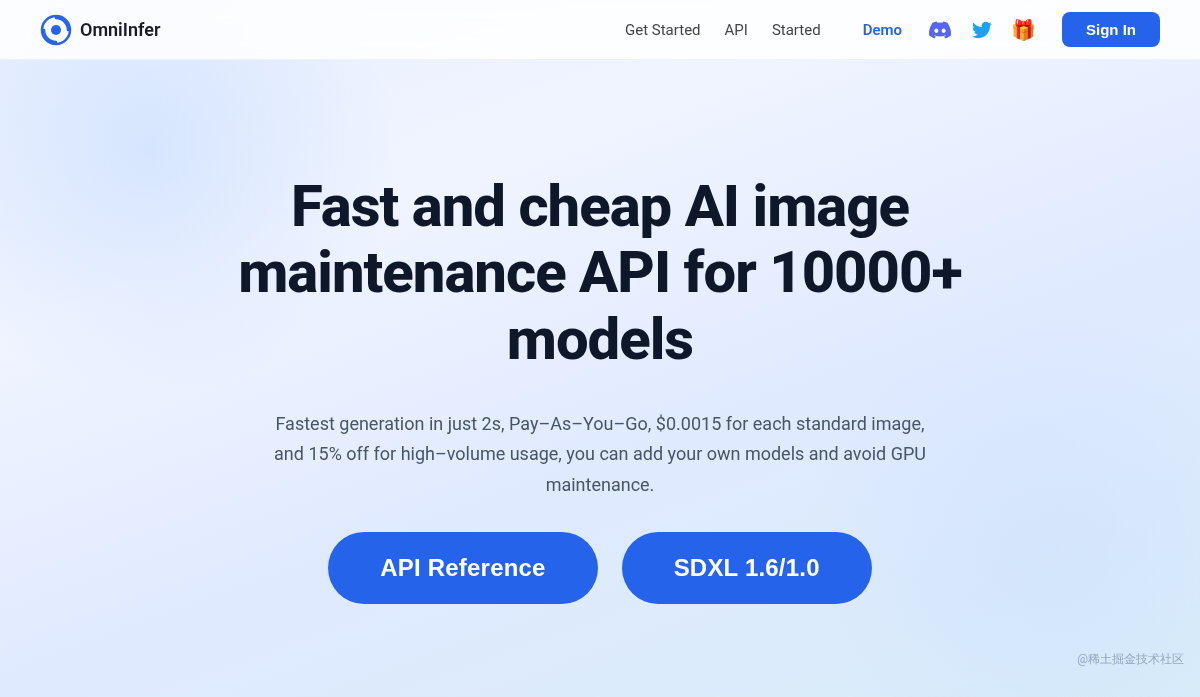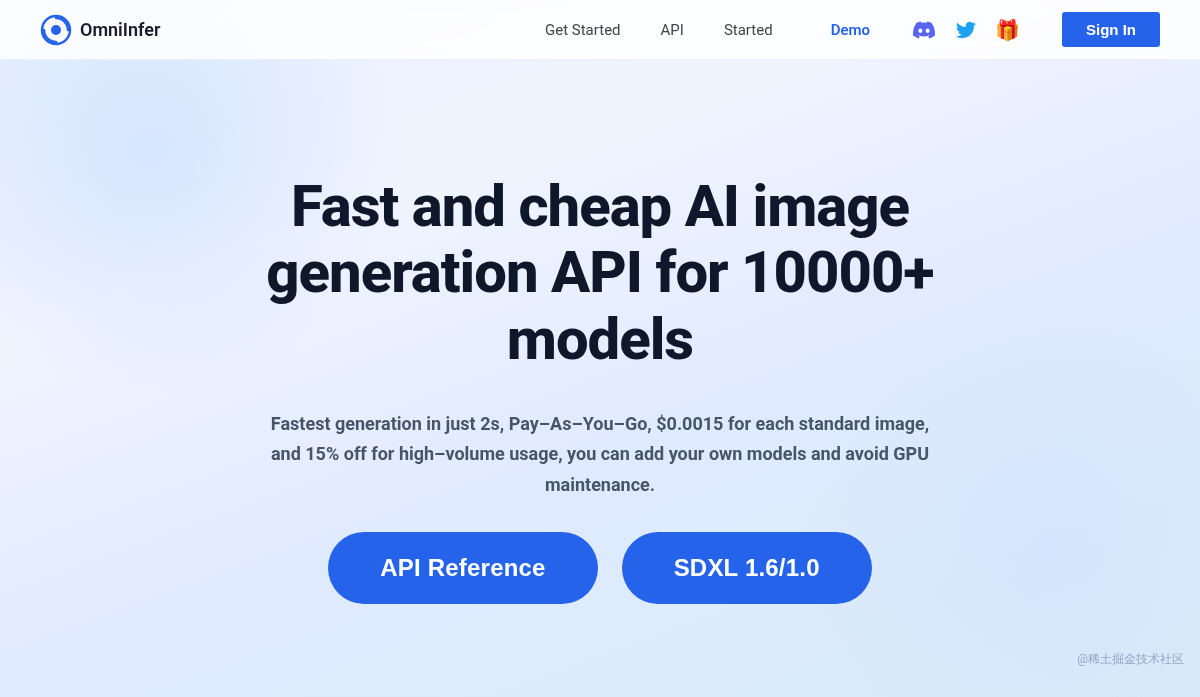--- a/index.html
+++ b/index.html
@@ -63,21 +63,21 @@
 
     .logo-text {
       font-size: 18px;
       font-weight: 600;
       color: #1a1a2e;
     }
 
     .nav-links {
       display: flex;
       align-items: center;
-      gap: 40px;
+      gap: 24px;
     }
 
     .nav-link {
       font-size: 15px;
       color: #444;
       text-decoration: none;
       cursor: pointer;
       font-weight: 400;
     }
 
@@ -104,21 +104,21 @@
       border-radius: 50%;
       background: transparent;
       border: none;
     }
 
     .nav-signin-btn {
       background: #2563eb;
       color: white;
       border: none;
       padding: 9px 24px;
-      border-radius: 3px;
+      border-radius: 8px;
       font-size: 15px;
       font-weight: 600;
       cursor: pointer;
     }
 
     
     .main {
       display: flex;
       flex-direction: column;
       align-items: center;
@@ -140,21 +140,21 @@
       letter-spacing: -1px;
     }
 
     .hero-subtitle {
       font-size: 18px;
       color: #475569;
       text-align: center;
       max-width: 680px;
       line-height: 1.7;
       margin-bottom: 32px;
-      font-weight: 700;
+      font-weight: 400;
     }
 
     .cta-buttons {
       display: flex;
       gap: 24px;
       align-items: center;
     }
 
     .cta-btn {
       padding: 22px 52px;
@@ -213,21 +213,21 @@
         </svg>
       </button>
       <button class="nav-icon-btn" title="Gift" style="font-size:20px;">🎁</button>
     </div>
 
     <button class="nav-signin-btn">Sign In</button>
   </div>
 </nav>
 
 <main class="main">
-  <h1 class="hero-title">Fast and cheap AI image generation API for 10000+ models</h1>
+  <h1 class="hero-title">Fast and cheap AI image maintenance API for 10000+ models</h1>
   <p class="hero-subtitle">Fastest generation in just 2s, Pay–As–You–Go, $0.0015 for each standard image, and 15% off for high–volume usage, you can add your own models and avoid GPU maintenance.</p>
 
   <div class="cta-buttons">
     <button class="cta-btn">API Reference</button>
     <button class="cta-btn">SDXL 1.6/1.0</button>
   </div>
 </main>
 
 <div class="watermark">@稀土掘金技术社区</div>
 

